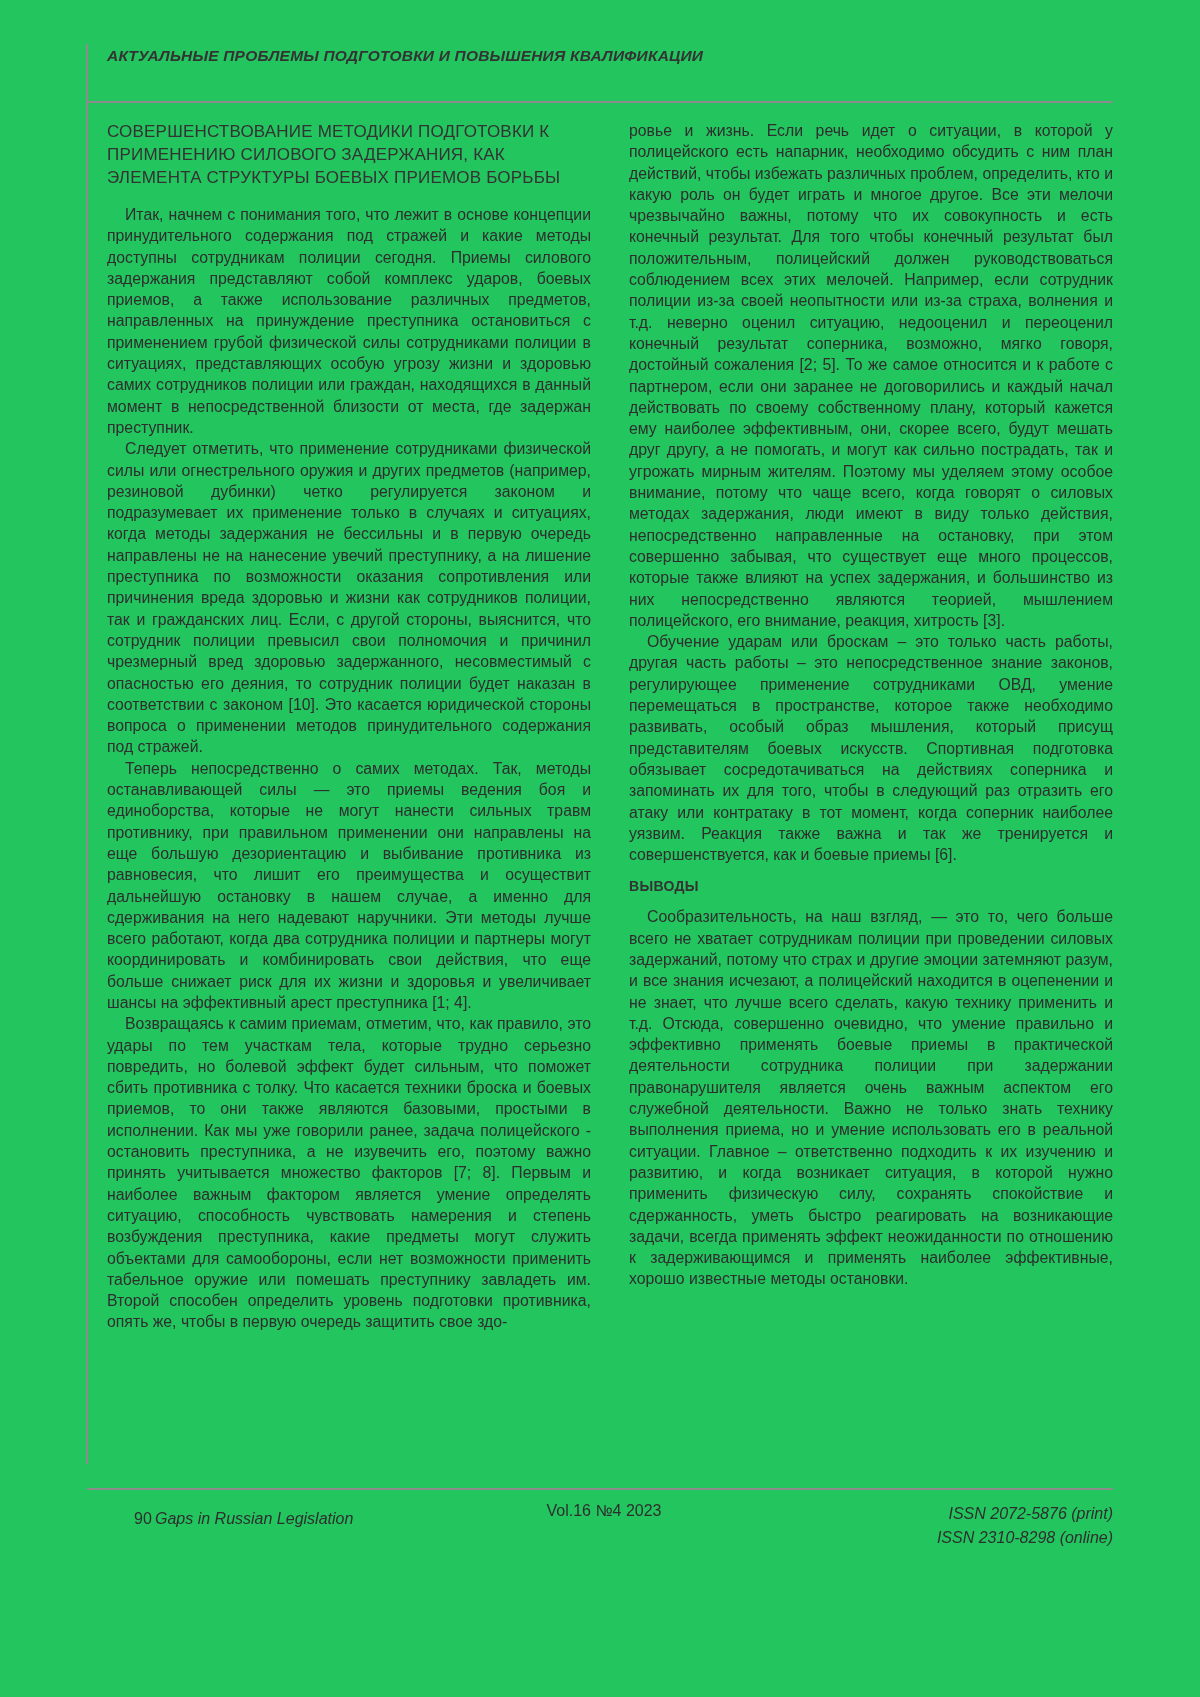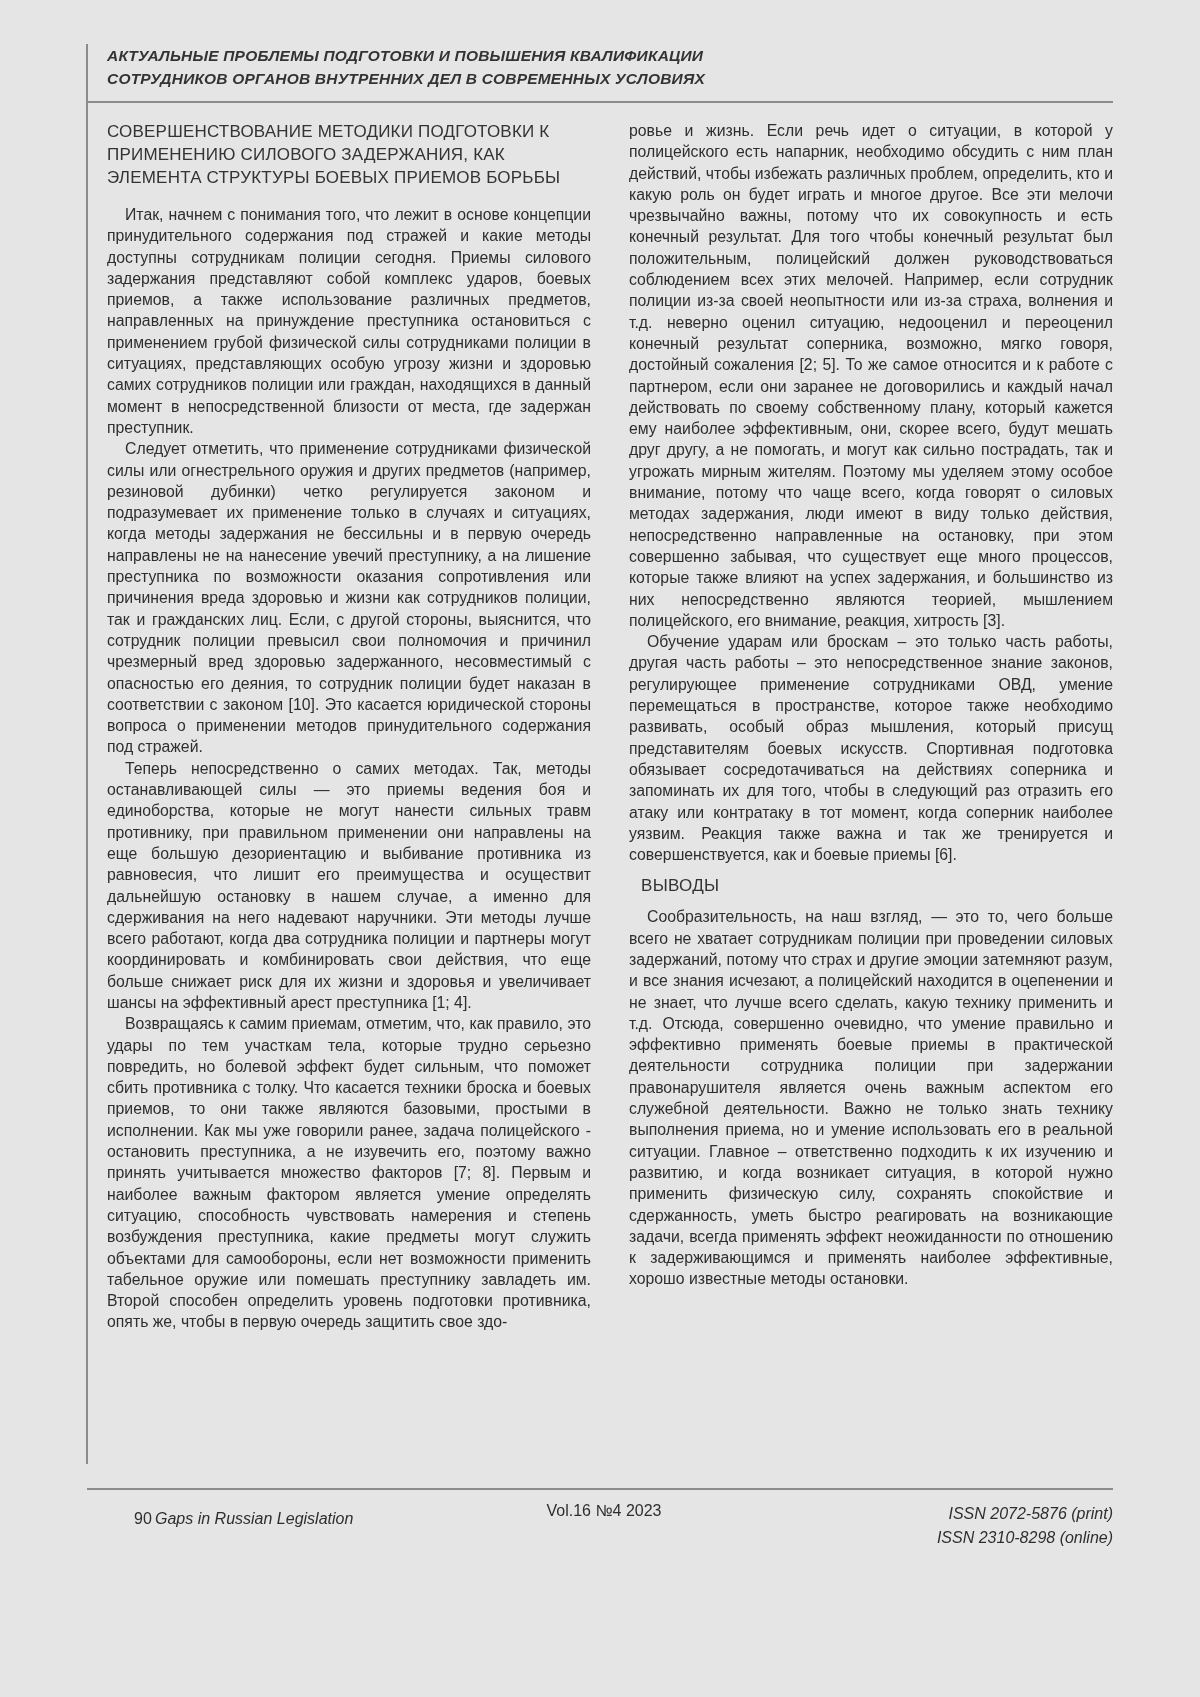--- a/index.html
+++ b/index.html
@@ -4,21 +4,21 @@
 <style>
   * { margin:0; padding:0; box-sizing:border-box; }
   html,body { background:#ffffff; }
   body {
     width:1200px; height:1697px;
     font-family:"Liberation Sans","DejaVu Sans",sans-serif;
     color:#2e2e2e;
     position:relative;
     overflow:hidden;
   }
-  .page { position:absolute; inset:0; background:#e5e5e5; }
+  .page { position:absolute; inset:0; background:#22c55e; }
 
   
   .journal-header {
     position:absolute; left:107px; top:44px; width:1000px;
     font-style:italic; font-weight:bold;
     font-size:15.5px; line-height:23px;
     color:#333333; letter-spacing:0.2px;
   }
   .top-rule {
     position:absolute; left:87px; top:101px; width:1026px; height:2px;
@@ -42,44 +42,43 @@
     margin-bottom:15px; letter-spacing:0.2px;
   }
   .col p {
     font-size:15.8px; line-height:21.3px;
     text-align:justify; text-indent:18px;
     color:#2e2e2e;
   }
   .col p.no-indent { text-indent:0; }
 
   .section-heading {
-    font-size:17px; line-height:22px; font-weight:400;
+    font-size:14px; line-height:22px; font-weight:700;
     text-transform:uppercase; color:#333333;
-    margin:10px 0 9px 12px; letter-spacing:0.3px;
+    margin:10px 0 9px 0; letter-spacing:0.3px;
   }
 
   
   .footer-rule {
     position:absolute; left:87px; top:1488px; width:1026px; height:2px;
     background:#8c8c8c;
   }
   .footer { position:absolute; left:87px; top:1498px; width:1026px; height:70px; font-size:16px; color:#2e2e2e; }
   .footer .page-number { position:absolute; left:22px; top:12px;margin-left:25px; }
   .footer .journal-name { position:absolute; left:68px; top:12px; font-style:italic; }
   .footer .volume-info { position:absolute; left:8px; right:0; top:4px; text-align:center; }
   .footer .issn-block { position:absolute; right:0; top:4px; text-align:right; font-style:italic; line-height:24px; }
 </style>
 </head>
 <body>
 
 <div class="page">
 
   <div class="journal-header">
     <div>АКТУАЛЬНЫЕ ПРОБЛЕМЫ ПОДГОТОВКИ И ПОВЫШЕНИЯ КВАЛИФИКАЦИИ</div>
-    <div>СОТРУДНИКОВ ОРГАНОВ ВНУТРЕННИХ ДЕЛ В СОВРЕМЕННЫХ УСЛОВИЯХ</div>
   </div>
 
   <div class="top-rule"></div>
   <div class="left-rule"></div>
 
   <div class="columns">
 
     <section class="col">
       <h1 class="article-title">СОВЕРШЕНСТВОВАНИЕ МЕТОДИКИ ПОДГОТОВКИ К ПРИМЕНЕНИЮ СИЛОВОГО ЗАДЕРЖАНИЯ, КАК ЭЛЕМЕНТА СТРУКТУРЫ БОЕВЫХ ПРИЕМОВ БОРЬБЫ</h1>
       <p>Итак, начнем с понимания того, что лежит в основе концепции принудительного содержания под стражей и какие методы доступны сотрудникам полиции сегодня. Приемы силового задержания представляют собой комплекс ударов, боевых приемов, а также использование различных предметов, направленных на принуждение преступника остановиться с применением грубой физической силы сотрудниками полиции в ситуациях, представляющих особую угрозу жизни и здоровью самих сотрудников полиции или граждан, находящихся в данный момент в непосредственной близости от места, где задержан преступник.</p>

